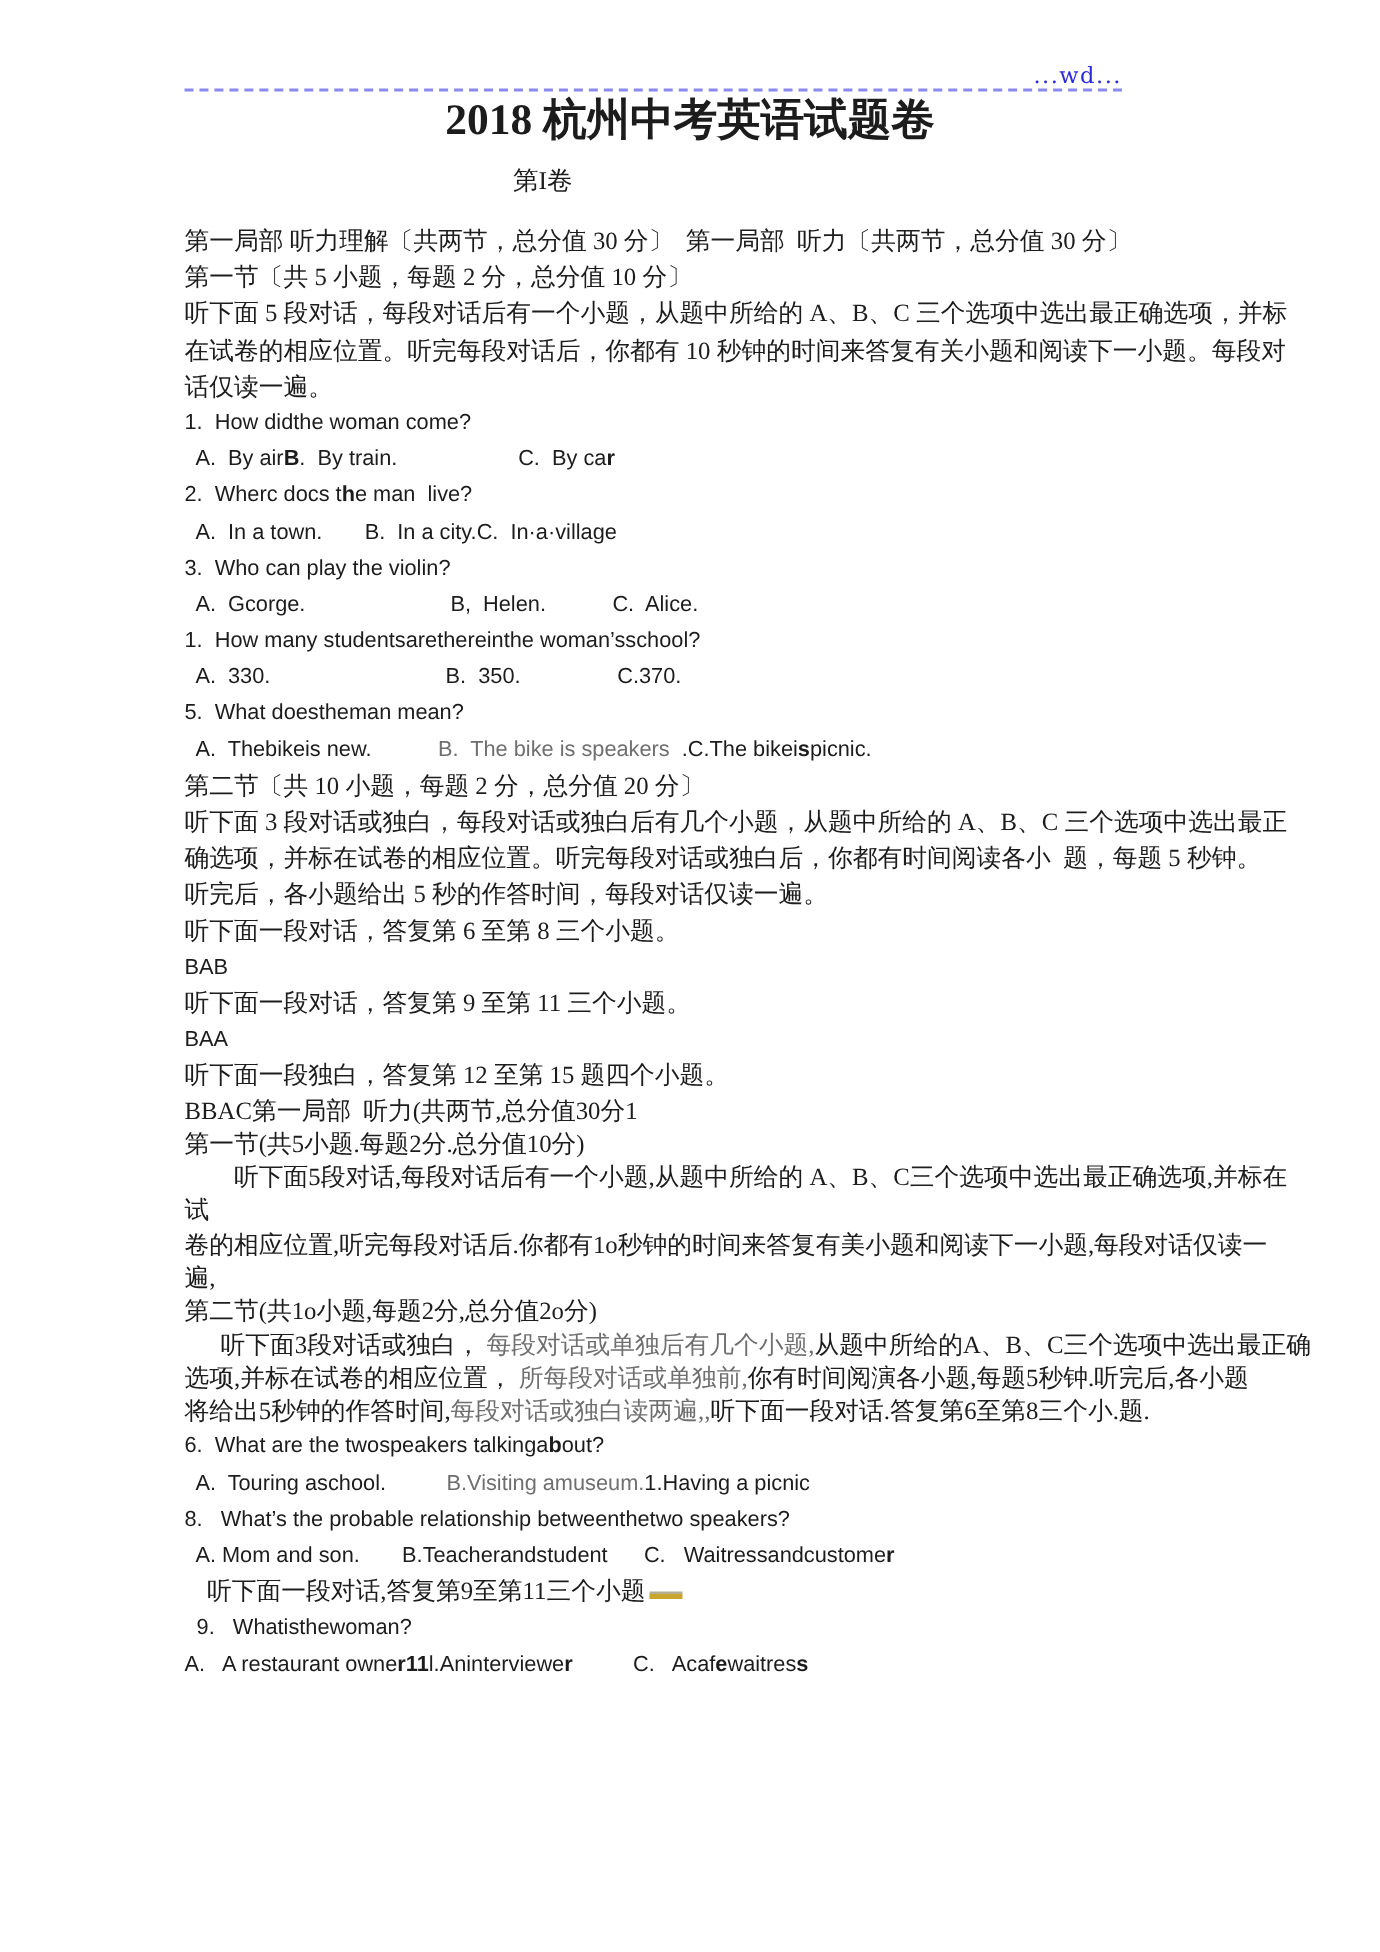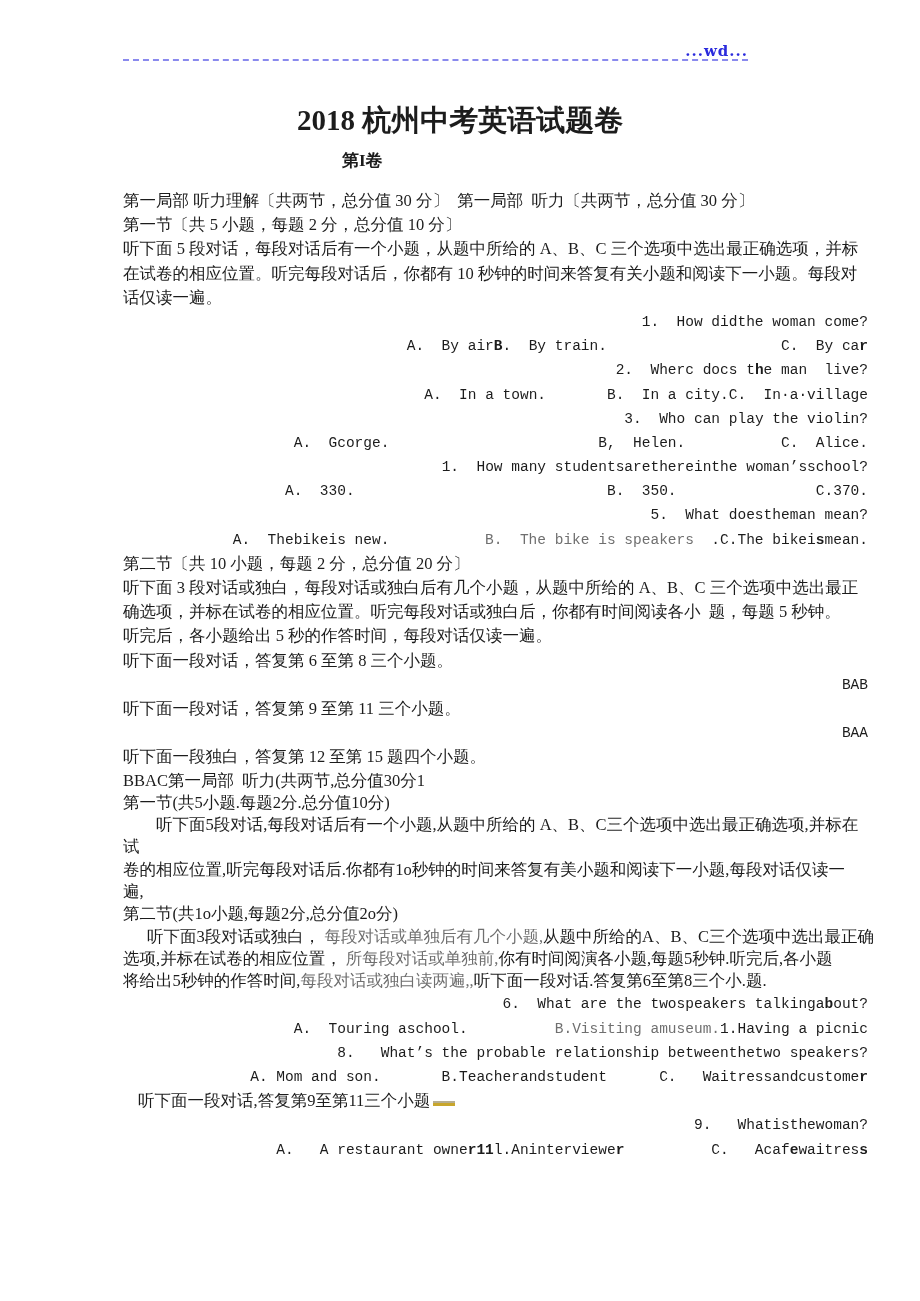--- a/index.html
+++ b/index.html
@@ -12,45 +12,43 @@
   html,body{margin:0;padding:0;}
   body{
     width:920px;height:1301px;background:#ffffff;overflow:hidden;
     font-family:"Liberation Serif","DejaVu Serif",serif;color:var(--text);
   }
   .page{position:relative;width:920px;height:1301px;}
   .wd-row{
     margin:42px 17px 0 123px;width:625px;height:17px;
     border-bottom:2px dashed var(--dash);
     text-align:right;
-    font-weight:bold;
   }
   .wd-text{
     color:var(--wm);
     font-family:"DejaVu Serif",serif;
     font-size:15px;letter-spacing:1px;line-height:17px;
   }
   .title{
-    margin-top:40px;text-align:center;
+    text-align:center;
     font-weight:bold;font-size:29px;line-height:38px;
     font-family:"Liberation Serif","DejaVu Serif",serif;
   }
   .volume{
     margin-top:10px;padding-left:342px;
-    font-size:17px;line-height:24px;font-weight:bold;
+    font-size:17px;line-height:24px;
   }
   .lines{margin:16px 0 16px 123px;width:745px;}
   .line{
     white-space:pre;
     font-size:16.5px;height:24.2px;line-height:24.2px;
   }
   .line.en{
-    font-family:Liberation Mono, monospace;
+    font-family:Liberation Sans, sans-serif;
     font-size:14.5px;
-    text-align:right;
   }
   .line.tight{height:22.3px;line-height:22.3px;}
   .seg.b{font-weight:bold;}
   .seg.m{color:var(--muted);}
   .hl-mark{
     display:inline-block;width:22px;height:5px;margin-left:3px;
     background:linear-gradient(to bottom,#b6ae92 0 40%,var(--hl) 40% 100%);
     vertical-align:baseline;
   }
 </style>
@@ -75,21 +73,21 @@
       <div class="line"><span class="seg">话仅读一遍。</span></div>
       <div class="line en"><span class="seg">1.  How didthe woman come?</span></div>
       <div class="line en"><span class="seg">  A.  By air</span><span class="seg b">B</span><span class="seg">.  By train.                    C.  By ca</span><span class="seg b">r</span></div>
       <div class="line en"><span class="seg">2.  Wherc docs t</span><span class="seg b">h</span><span class="seg">e man  live?</span></div>
       <div class="line en"><span class="seg">  A.  In a town.       B.  In a city.C.  In·a·village</span></div>
       <div class="line en"><span class="seg">3.  Who can play the violin?</span></div>
       <div class="line en"><span class="seg">  A.  Gcorge.                        B,  Helen.           C.  Alice.</span></div>
       <div class="line en"><span class="seg">1.  How many studentsarethereinthe woman’sschool?</span></div>
       <div class="line en"><span class="seg">  A.  330.                             B.  350.                C.370.</span></div>
       <div class="line en"><span class="seg">5.  What doestheman mean?</span></div>
-      <div class="line en"><span class="seg">  A.  Thebikeis new.           </span><span class="seg m">B.  The bike is speakers</span><span class="seg">  .C.The bikei</span><span class="seg b">s</span><span class="seg">mean.</span></div>
+      <div class="line en"><span class="seg">  A.  Thebikeis new.           </span><span class="seg m">B.  The bike is speakers</span><span class="seg">  .C.The bikei</span><span class="seg b">s</span><span class="seg">picnic.</span></div>
       <div class="line"><span class="seg">第二节〔共 10 小题，每题 2 分，总分值 20 分〕</span></div>
       <div class="line"><span class="seg">听下面 3 段对话或独白，每段对话或独白后有几个小题，从题中所给的 A、B、C 三个选项中选出最正</span></div>
       <div class="line"><span class="seg">确选项，并标在试卷的相应位置。听完每段对话或独白后，你都有时间阅读各小  题，每题 5 秒钟。</span></div>
       <div class="line"><span class="seg">听完后，各小题给出 5 秒的作答时间，每段对话仅读一遍。</span></div>
       <div class="line"><span class="seg">听下面一段对话，答复第 6 至第 8 三个小题。</span></div>
       <div class="line en"><span class="seg">BAB</span></div>
       <div class="line"><span class="seg">听下面一段对话，答复第 9 至第 11 三个小题。</span></div>
       <div class="line en"><span class="seg">BAA</span></div>
       <div class="line"><span class="seg">听下面一段独白，答复第 12 至第 15 题四个小题。</span></div>
       <div class="line tight"><span class="seg">BBAC第一局部  听力(共两节,总分值30分1</span></div>

